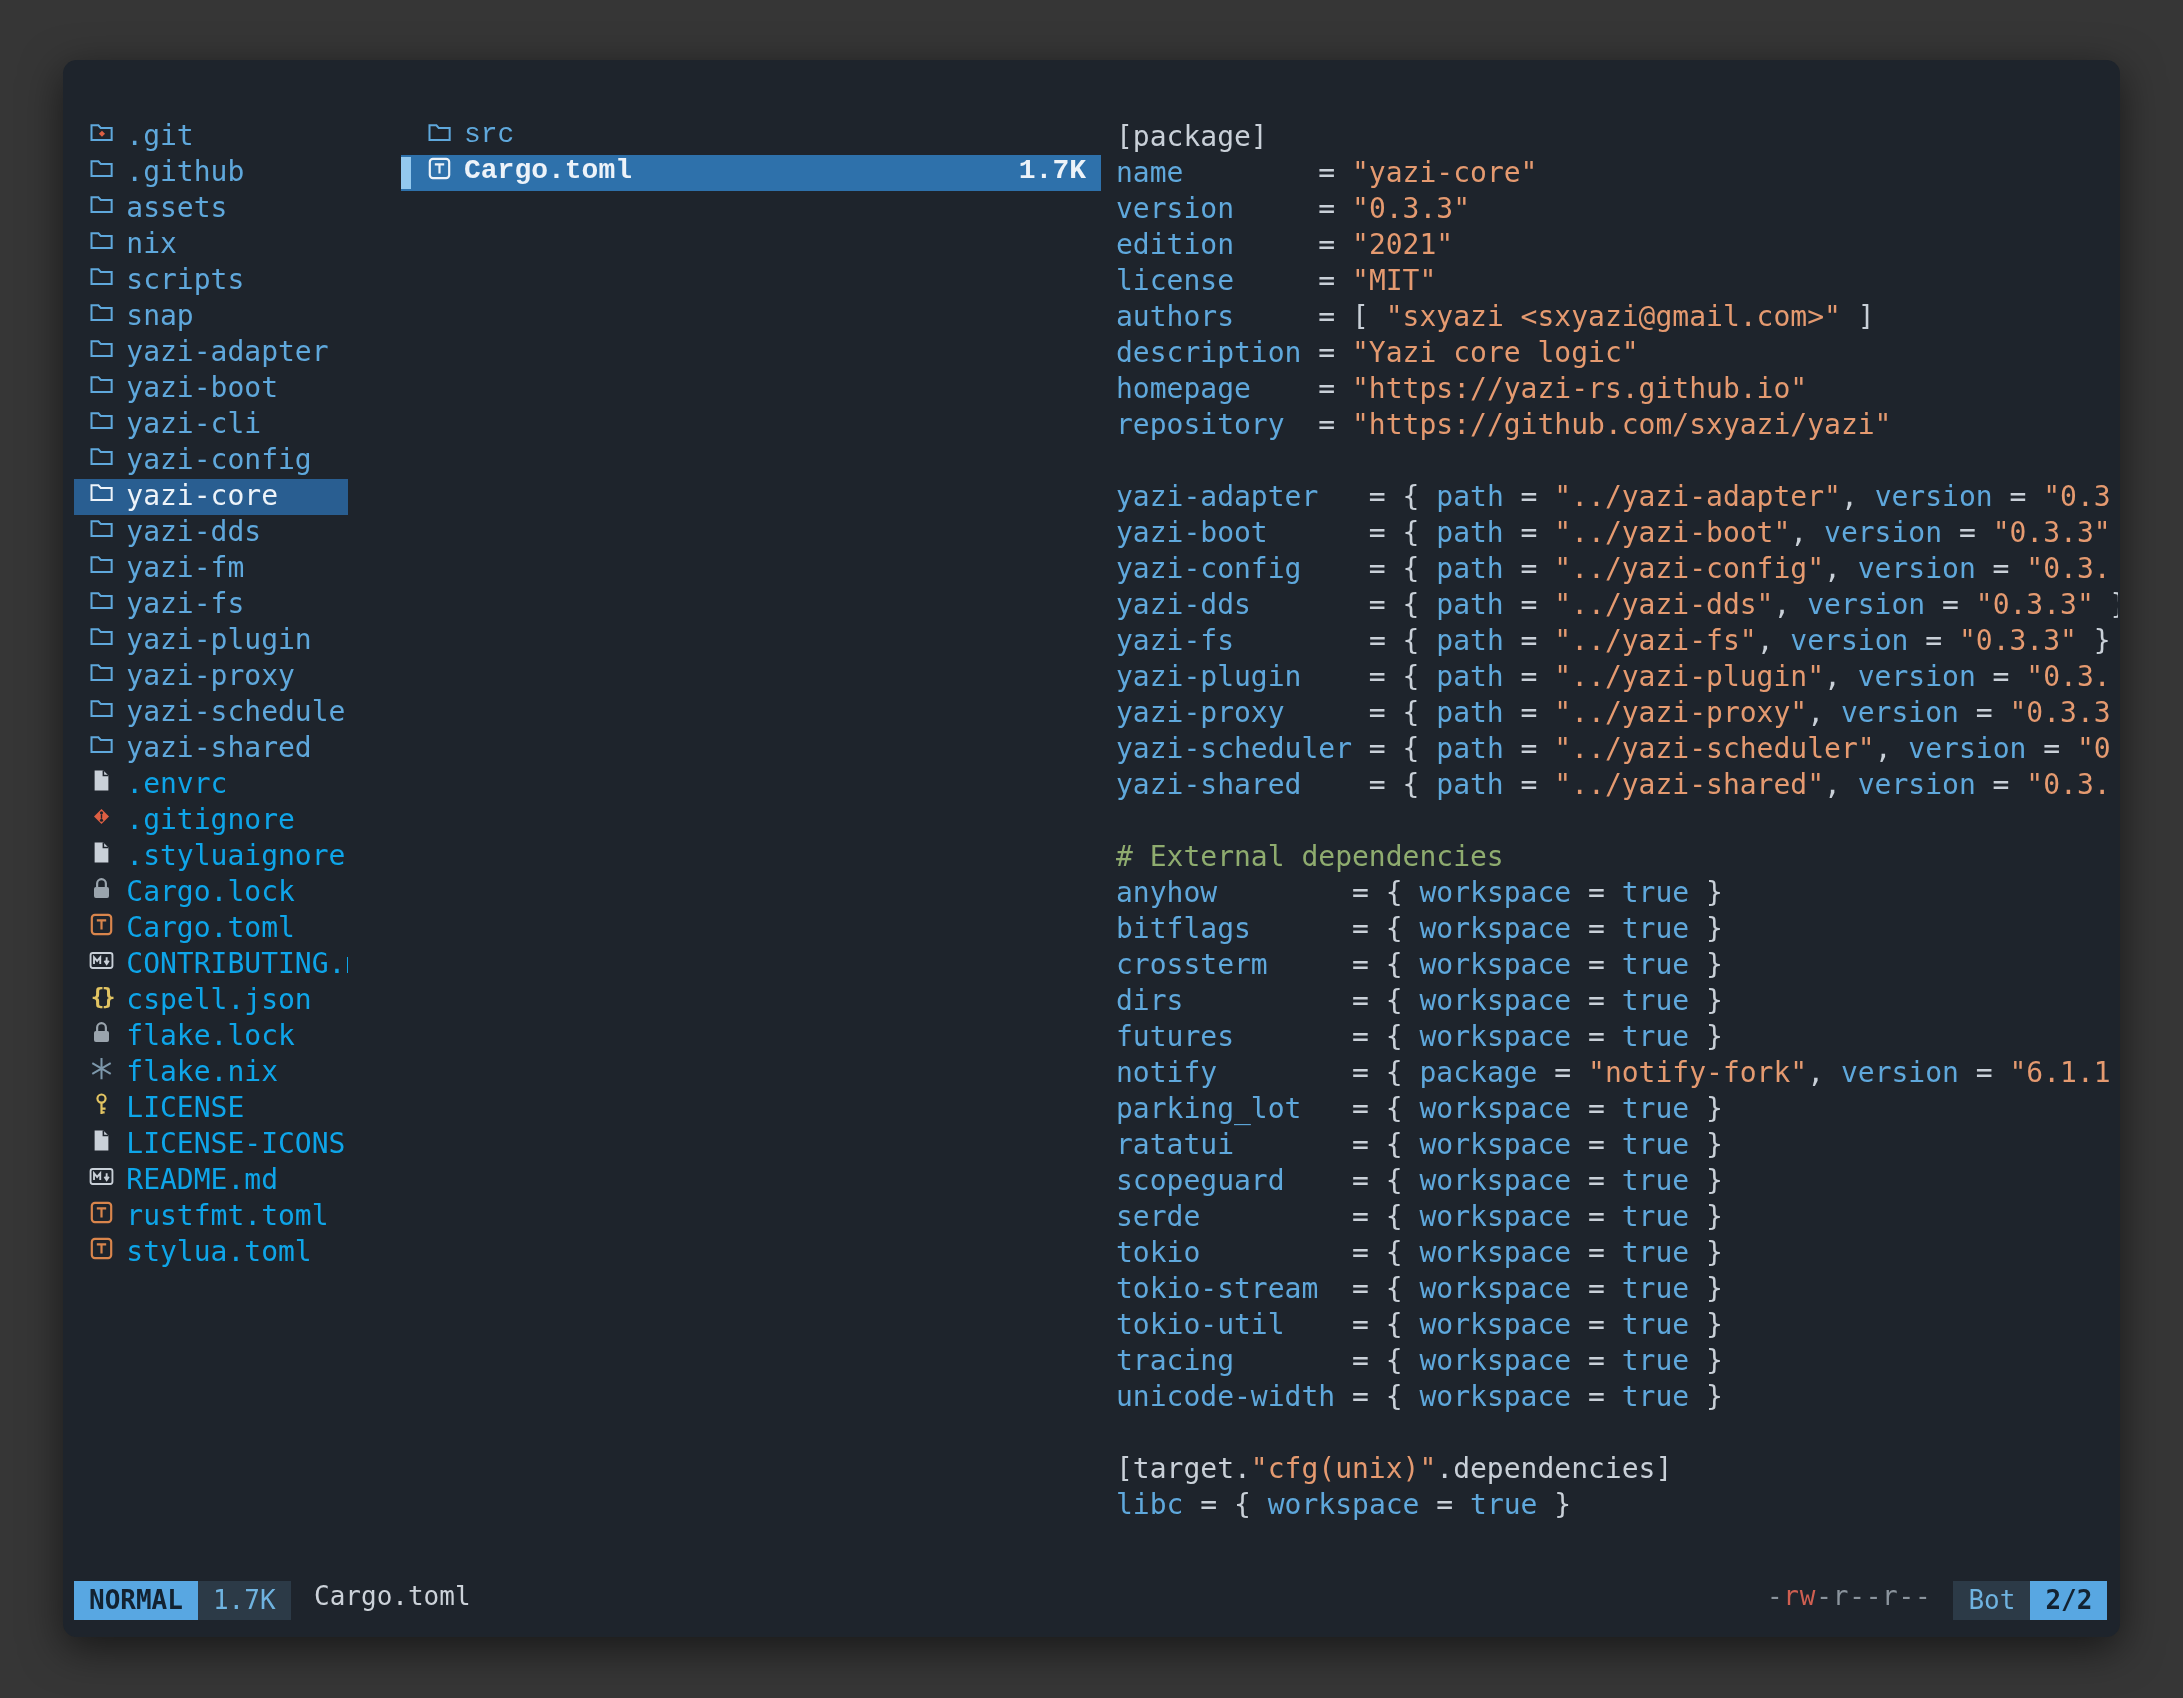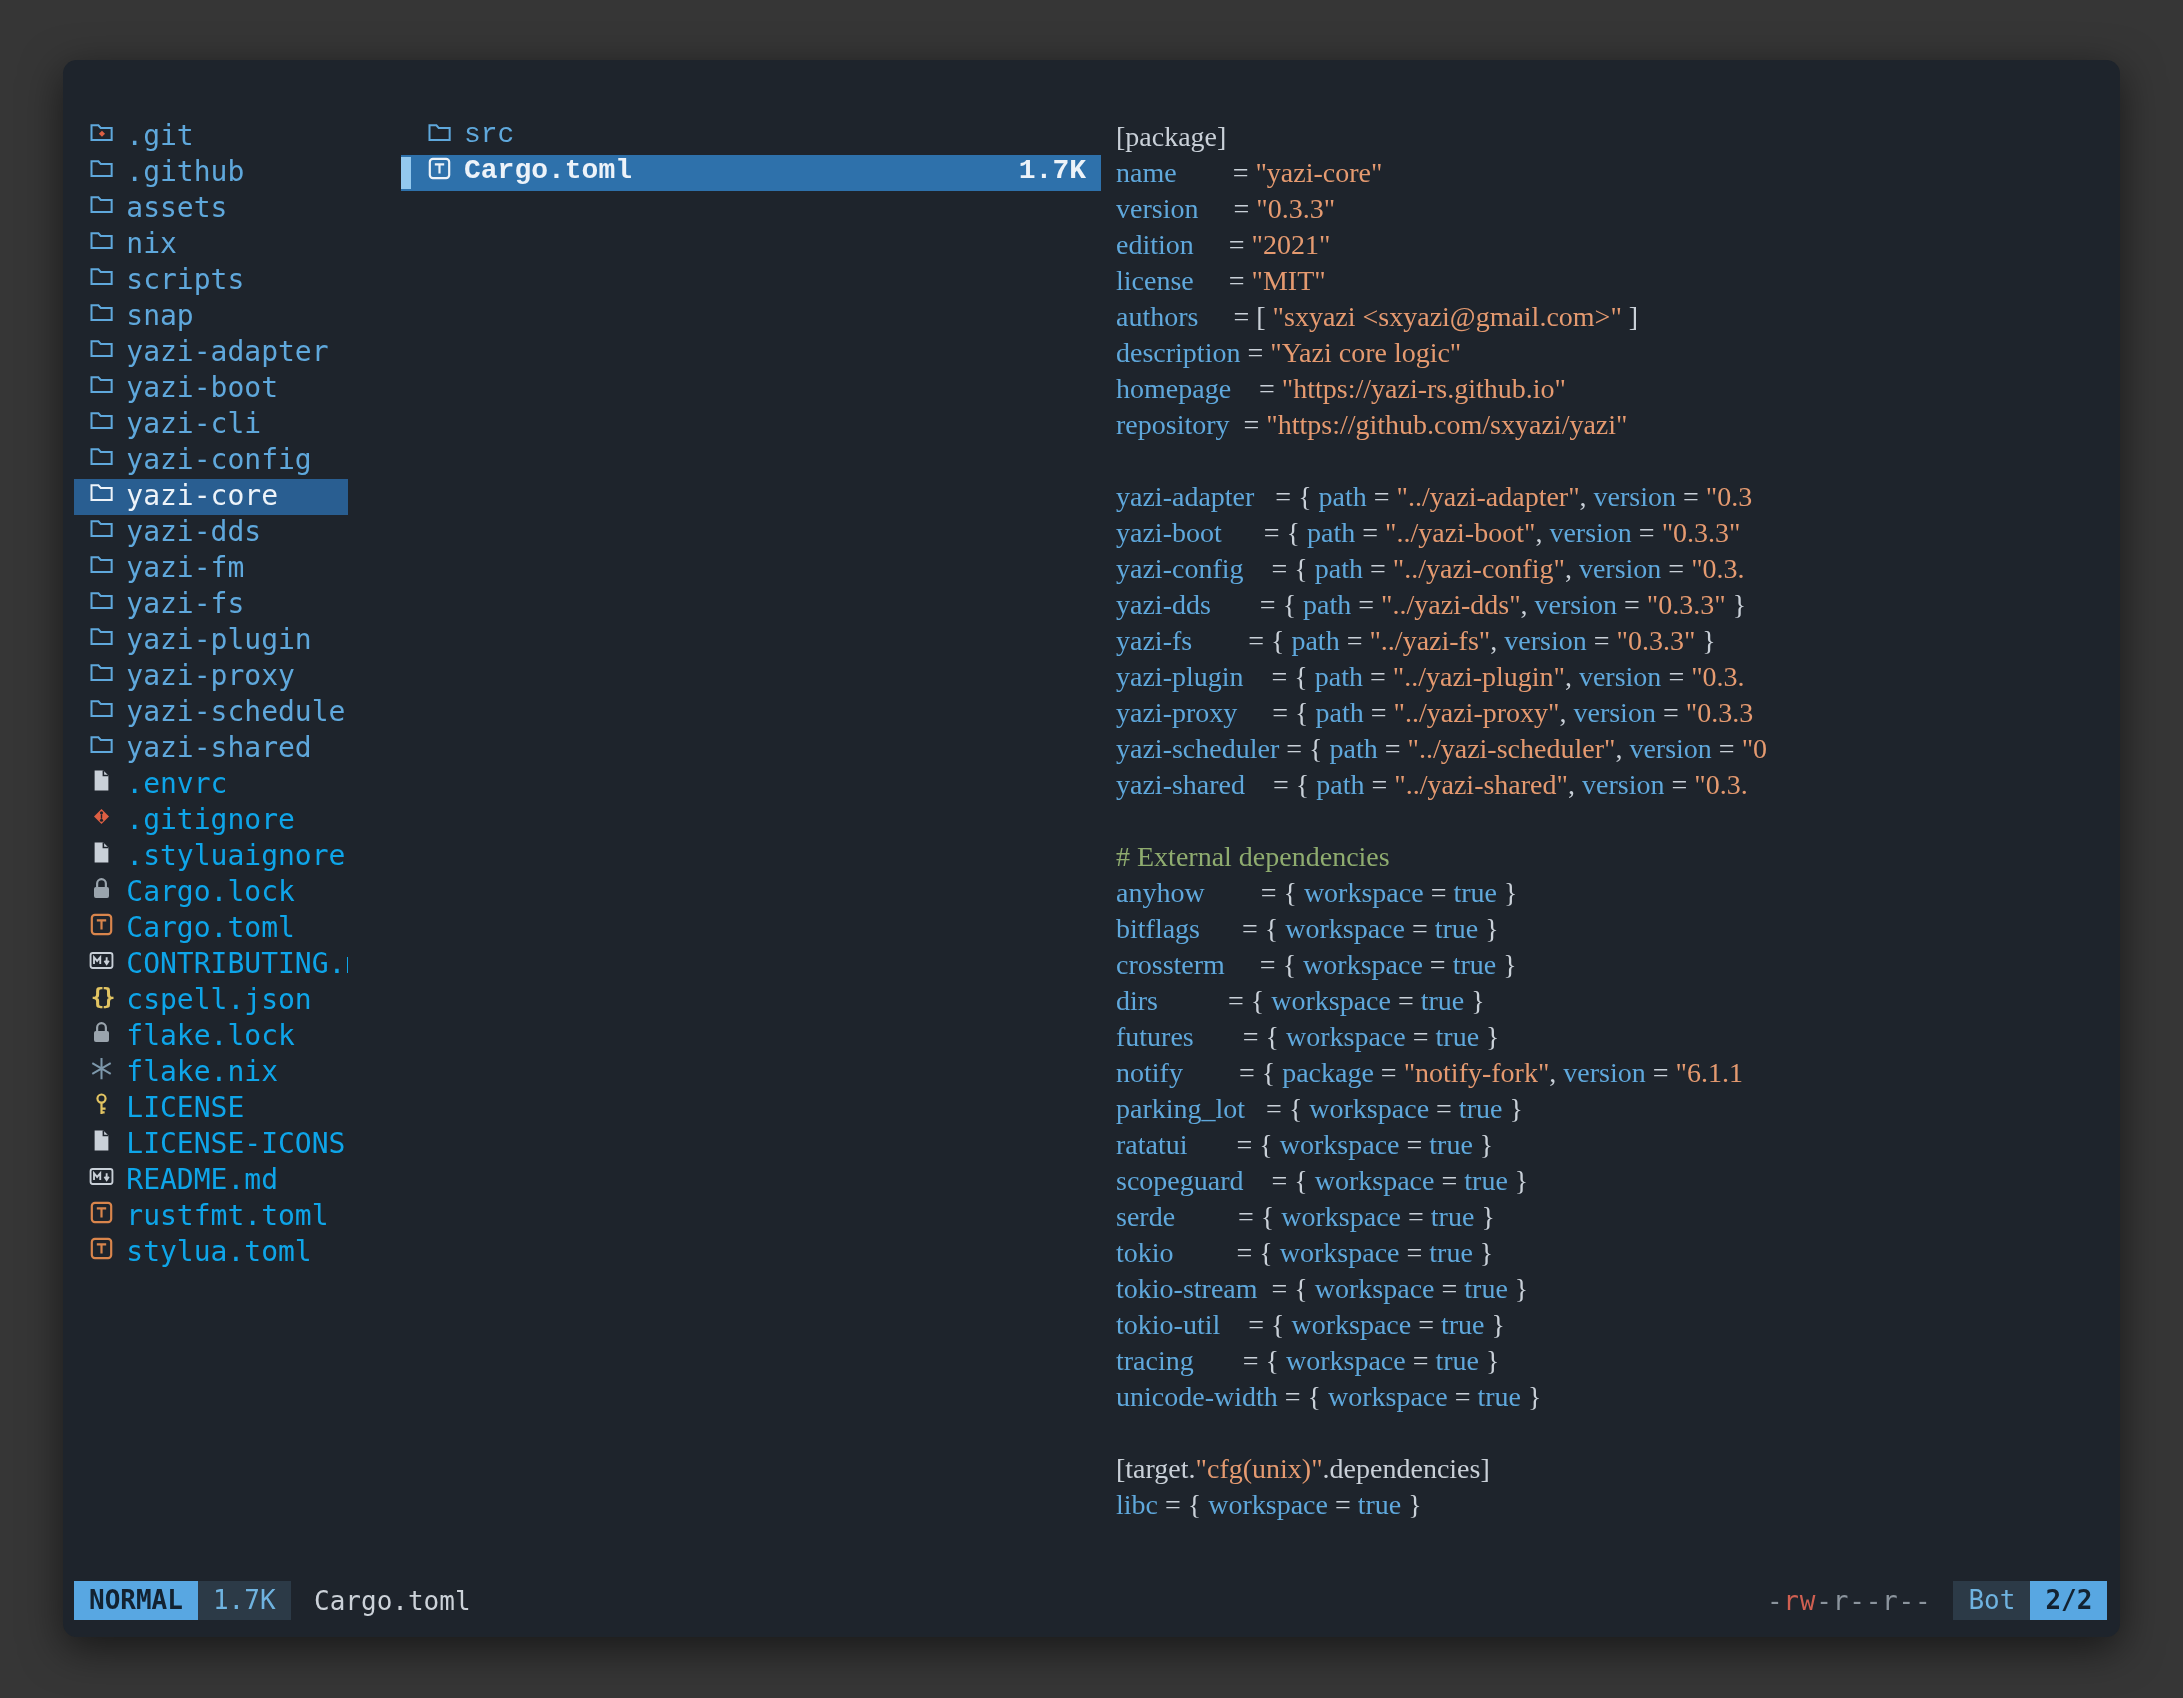--- a/index.html
+++ b/index.html
@@ -24,27 +24,27 @@
   .icon svg{width:25px;height:25px;display:block;}
   .folder-icon,.git-folder-icon{color:#5fa8dc;}
   .file-icon{color:#c9d0d8;}
   .git-icon{color:#dd5f43;}
   .lock-icon{color:#9aa4ad;}
   .toml-icon{color:#d9854c;}
   .markdown-icon{color:#c9d0d8;}
   .json-icon{color:#e2c462;font-weight:700;font-size:22.7px;letter-spacing:-2.5px;}
   .nix-icon{color:#7d98ab;}
   .key-icon{color:#e2c462;}
-  .pline{height:36px;line-height:36px;white-space:pre;font-family:Liberation Serif, serif;}
+  .pline{height:36px;line-height:36px;white-space:pre;}
   .tk-k{color:#5fa8dc;}
   .tk-p{color:#c9d0d8;}
   .tk-s{color:#e59a70;}
   .tk-c{color:#8fac6f;}
   .tk-b{color:#5fa8dc;}
-  .statusbar{position:absolute;left:11px;right:12.6px;bottom:17px;height:39px;display:flex;align-items:center;font-size:26px;}
+  .statusbar{position:absolute;left:11px;right:12.6px;bottom:17px;height:39px;display:flex;align-items:flex-start;font-size:26px;}
   .badge{height:39px;line-height:39px;padding:0 15px;display:inline-block;}
   .badge.mode{background:#58a7e2;color:#132231;font-weight:700;}
   .badge.sizeb{background:#2c3a47;color:#6fb3e0;}
   .fname{margin-left:23.5px;color:#ccd2d9;}
   .sb-spacer{flex:1;}
   .perms{color:#8b949d;letter-spacing:0.8px;}
   .perm-rw{color:#cf5f51;}
   .badge.pos{background:#2c3a47;color:#6fb3e0;margin-left:22px;}
   .badge.page{background:#58a7e2;color:#132231;font-weight:700;}
 </style>

